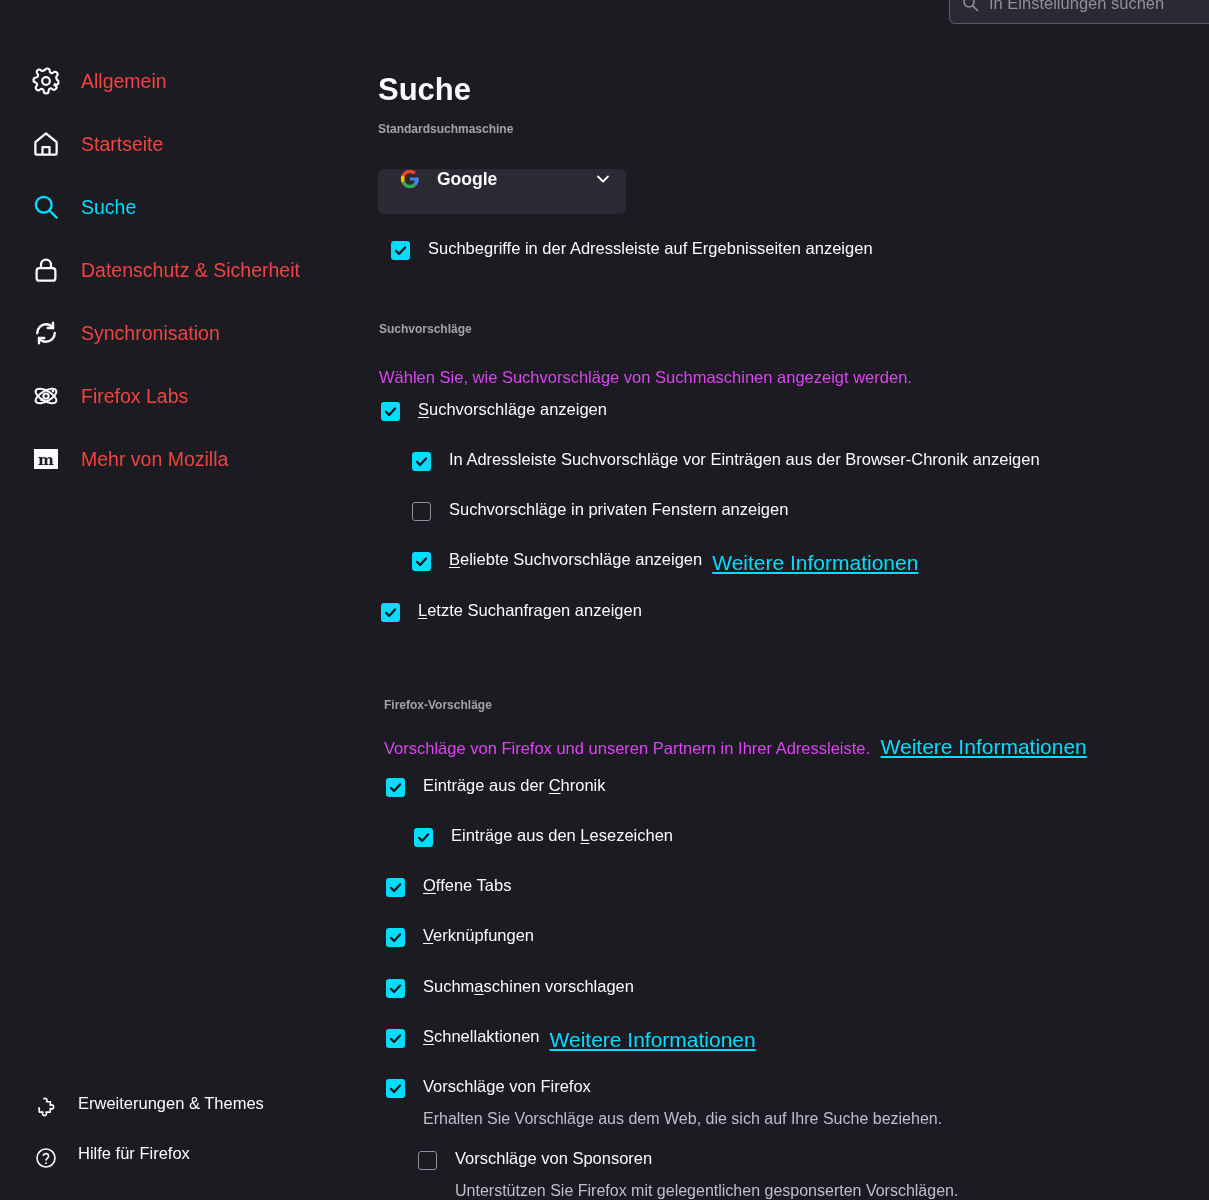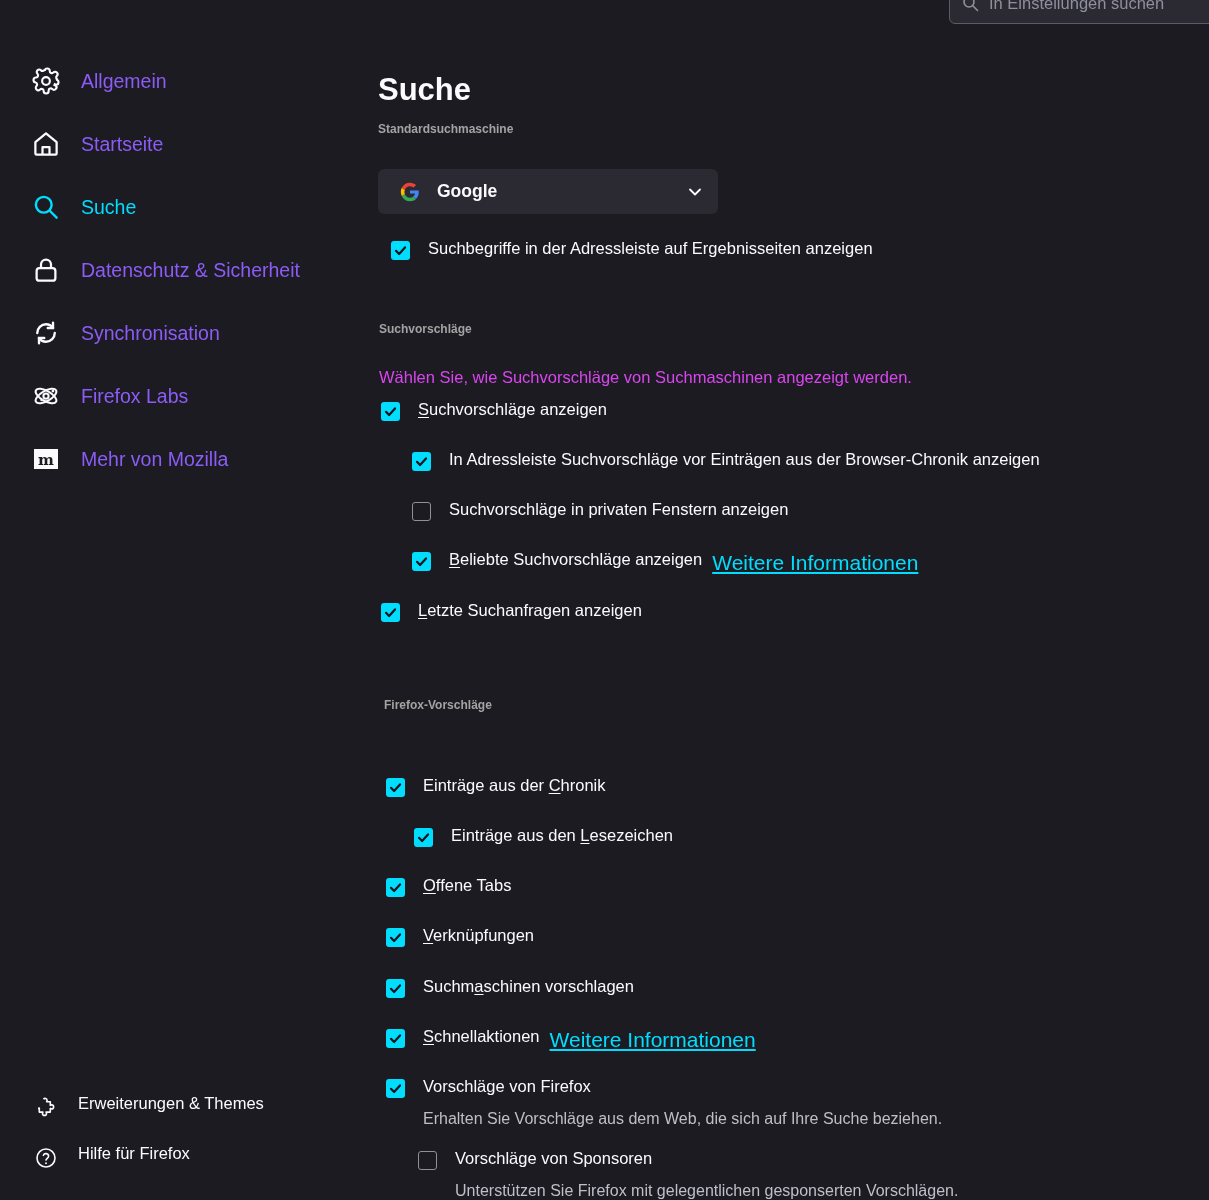--- a/index.html
+++ b/index.html
@@ -33,21 +33,21 @@
     width: 362px; height: 1200px;
   }
   .nav { position: absolute; top: 58px; left: 0; width: 362px; }
   .nav-item {
     display: flex; align-items: center; gap: 18px;
     height: 46px; padding-left: 29px; margin-bottom: 17px;
     cursor: default;
   }
   .nav-item .ico { width: 34px; height: 34px; flex: 0 0 34px;
                    display: flex; align-items: center; justify-content: center; }
-  .nav-item .lbl { font-size: 19.5px; color: #8b5cf6; white-space: nowrap; }
+  .nav-item .lbl { font-size: 19.5px; color: #ef4444; white-space: nowrap; }
   .nav-item.active .lbl { color: #00ddff; }
 
   .footer-nav { position: absolute; left: 0; top: 1094px; width: 362px; }
   .footer-item {
     display: flex; gap: 18px;
     height: 40px; padding-left: 32px; margin-bottom: 10px;
   }
   .footer-item .ico { width: 28px; height: 28px; flex: 0 0 28px;
                       display: flex; align-items: center; justify-content: center; }
   .footer-item .lbl { font-size: 16.5px; color: #fbfbfe; white-space: nowrap; }
@@ -55,23 +55,23 @@
   
   .main { position: absolute; left: 378px; top: 0; width: 831px; height: 1200px; }
   .page-title { font-size: 31px; font-weight: bold; color: #fbfbfe;
                 position: absolute; top: 72px; left: 0; }
   .sec-head { font-size: 12px; font-weight: bold; color: #a3a3a3; }
   .sec-desc { font-size: 16.5px; color: #d946ef; margin-top: 8px; }
 
   
   .dropdown {
     position: absolute; top: 169px; left: 0;
-    width: 340px; height: 45px;
+    width: 248px; height: 45px;
     background: #2b2a33; border-radius: 6px;
-    display: flex; align-items: flex-end; padding: 0 13px 12px 22px;
+    display: flex; align-items: flex-start; padding: 0 13px 0 22px;
   }
   .dropdown .g-logo { width: 20px; height: 20px; flex: 0 0 20px; }
   .dropdown .dd-label { font-size: 17.5px; font-weight: bold; color: #fbfbfe;
                         margin-left: 17px; flex: 1; }
   .chev { width: 20px; height: 20px; flex: 0 0 20px; }
 
   
   .row { display: flex; align-items: flex-start; }
   .cb {
     width: 19px; height: 19px; flex: 0 0 19px;
@@ -274,20 +274,24 @@
     <div class="row" style="position:absolute; top:601px; left:3px;">
       <span class="cb on">
         <svg width="15" height="15" viewBox="0 0 15 15" fill="none" stroke="#15141a" stroke-width="2.2" stroke-linecap="round" stroke-linejoin="round">
             <path d="M3 7.8 6.1 11 12 4.4"></path>
           </svg>
       </span>
       <span class="cb-label"><span class="ak">L</span><span>etzte Suchanfragen anzeigen</span></span>
     </div>
 
     <div class="sec-head" style="position:absolute; top:698px; left:6px;">Firefox-Vorschläge</div>
+    <div style="position:absolute; top:735px; left:6px; white-space:nowrap;">
+      <span class="sec-desc">Vorschläge von Firefox und unseren Partnern in Ihrer Adressleiste.</span>
+      <span class="lnk" style="margin-left:6px;">Weitere Informationen</span>
+    </div>
 
     <div class="row" style="position:absolute; top:776px; left:8px;">
       <span class="cb on">
         <svg width="15" height="15" viewBox="0 0 15 15" fill="none" stroke="#15141a" stroke-width="2.2" stroke-linecap="round" stroke-linejoin="round">
             <path d="M3 7.8 6.1 11 12 4.4"></path>
           </svg>
       </span>
       <span class="cb-label"><span>Einträge aus der </span><span class="ak">C</span><span>hronik</span></span>
     </div>
 

